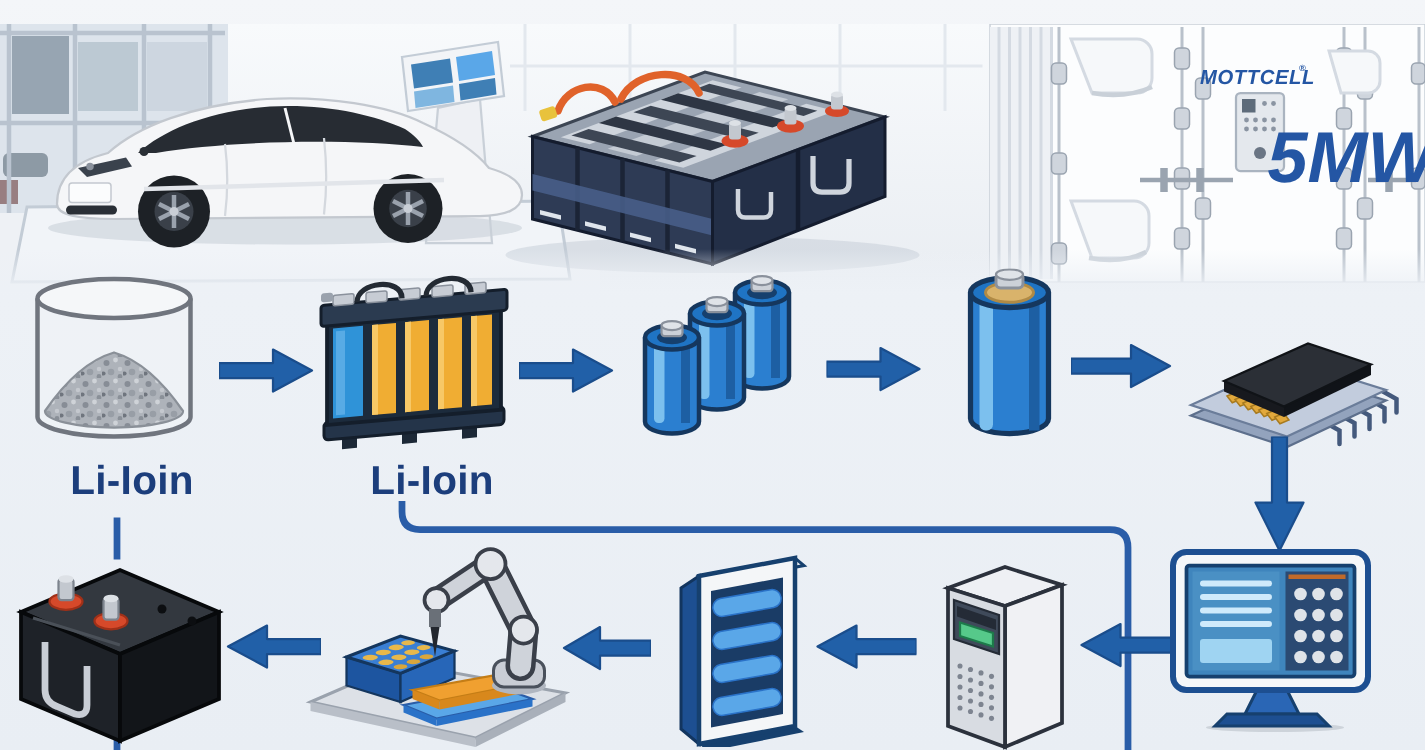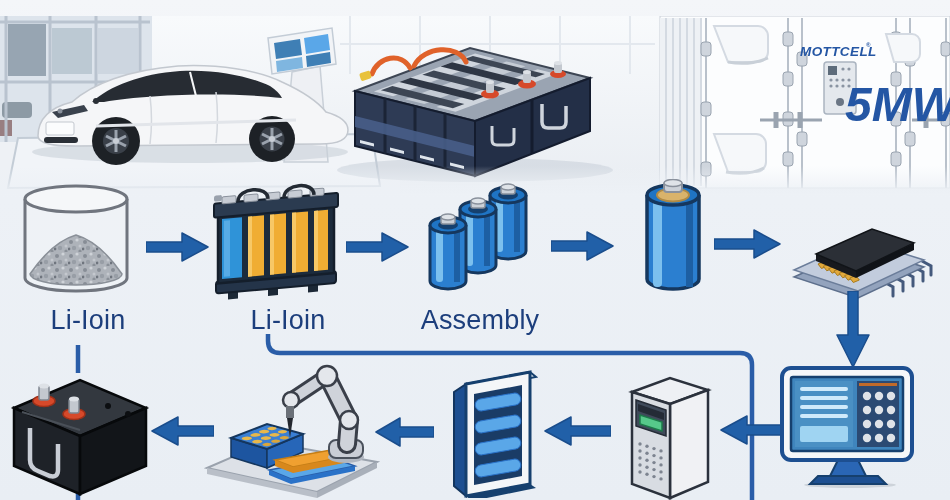--- a/index.html
+++ b/index.html
@@ -5,21 +5,21 @@
   html,body{margin:0;padding:0;background:#dfe4ea;}
   .canvas{
     position:relative;width:950px;height:500px;overflow:hidden;
     background:linear-gradient(180deg,#f4f6f9 0%,#edf1f6 40%,#e9eef4 100%);
     font-family:"Liberation Sans",sans-serif;
   }
   .hero{position:absolute;top:16px;left:0;width:950px;height:178px;font-style:italic;}
   .icon-box{position:absolute;}
   .stage-label{
     position:absolute;top:305px;width:170px;text-align:center;
-    font-size:27px;font-weight:400;color:#1c3e7c;letter-spacing:.2px;
+    font-size:27px;font-weight:700;color:#1c3e7c;letter-spacing:.2px;
   }
   svg text.brand{font-family:"Liberation Sans",sans-serif;font-weight:bold;}
 </style>
 </head>
 <body>
 
 <div class="canvas">
 
   <div class="hero">
   <svg width="950" height="178" viewBox="0 0 950 178">
@@ -386,21 +386,20 @@
     <polygon points="72,73 130,45 130,52 72,80" fill="#101318"></polygon>
     <polygon points="32,56 88,31 130,45 72,73" fill="#2b2f36" stroke="#101317" stroke-width="1.5"></polygon>
   </svg>
 
   <svg class="icon-box" style="left:836px;top:291px" width="34" height="78" viewBox="0 0 34 78">
     <polygon points="12,0 22,0 22,44 33,44 17,76 1,44 12,44" fill="#2160a8" stroke="#1a4d8c" stroke-width="1.5" stroke-linejoin="round"></polygon>
   </svg>
 
   <div class="stage-label" style="left:3px">Li-Ioin</div>
   <div class="stage-label" style="left:203px">Li-Ioin</div>
-  <div class="stage-label" style="left:395px">Assembly</div>
 
   <svg class="icon-box" style="left:6px;top:368px" width="148" height="128" viewBox="0 0 148 128">
     <polygon points="8,40 74,12 140,40 74,68" fill="#33383f" stroke="#07090b" stroke-width="2.5"></polygon>
     <polygon points="8,40 74,68 74,126 8,98" fill="#1e2228" stroke="#07090b" stroke-width="2.5"></polygon>
     <polygon points="140,40 74,68 74,126 140,98" fill="#121519" stroke="#07090b" stroke-width="2.5"></polygon>
     <line x1="16" y1="44" x2="74" y2="62" stroke="#4a5058" stroke-width="2"></line>
     <path d="M24,60 V92 Q24,100 32,103 L44,108 Q52,110 52,102 V76" stroke="#c9ced6" stroke-width="4.5" fill="none"></path>
     <g transform="translate(38,33)">
       <ellipse rx="11" ry="5.5" fill="#d6492a" stroke="#a03018" stroke-width="1.5"></ellipse>
       <rect x="-5" y="-15" width="10" height="14" rx="2" fill="#c3c8cf" stroke="#7d848e" stroke-width="1.5"></rect>

